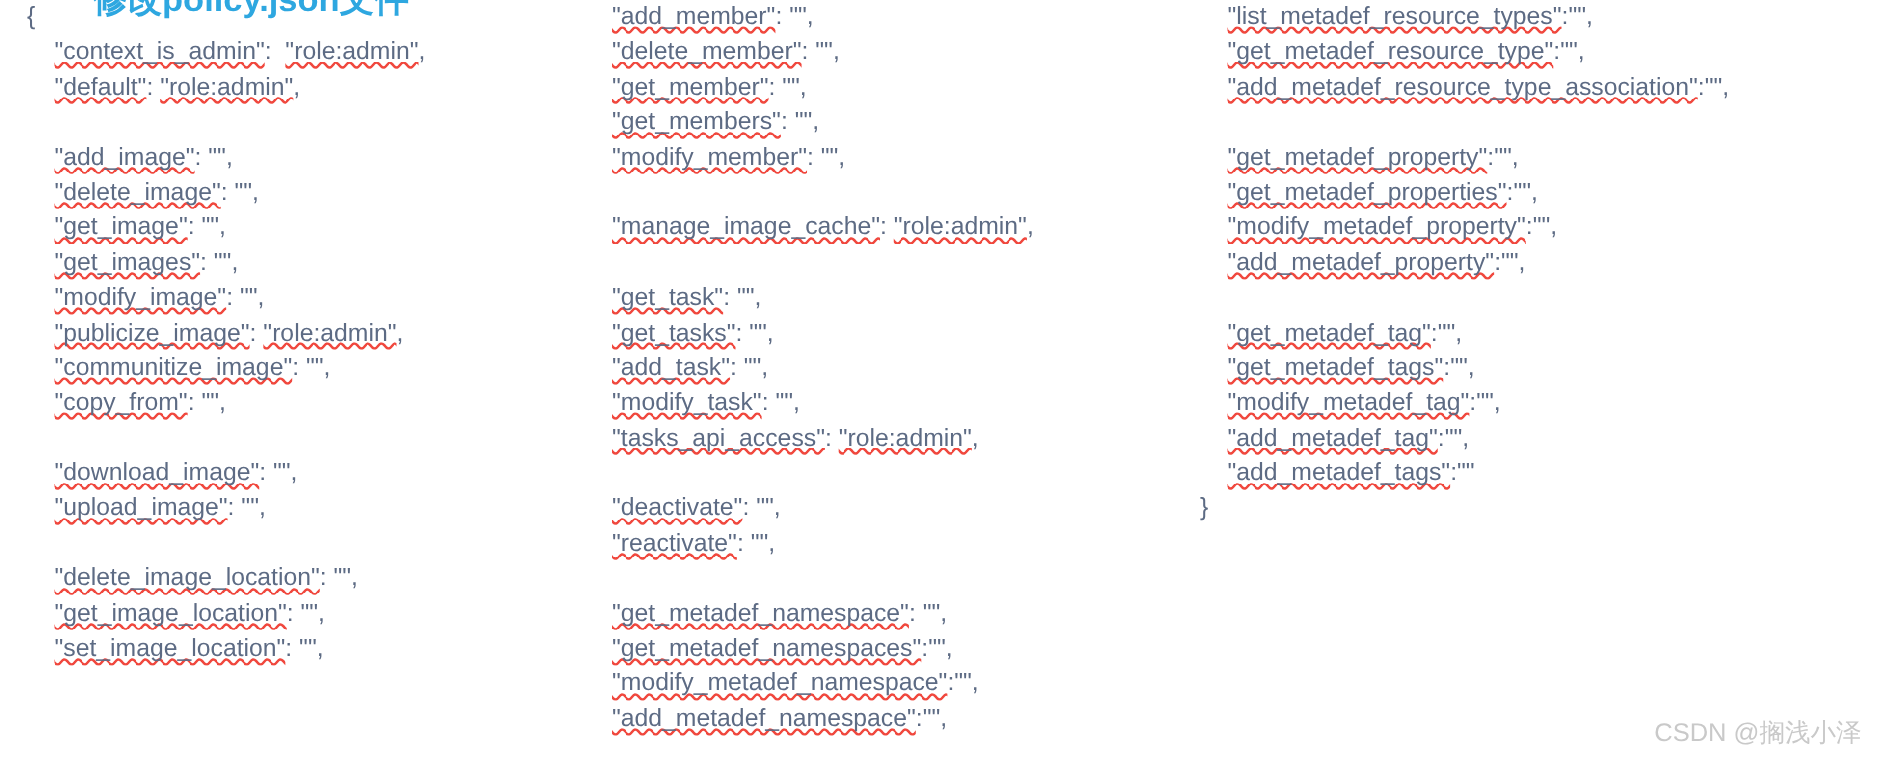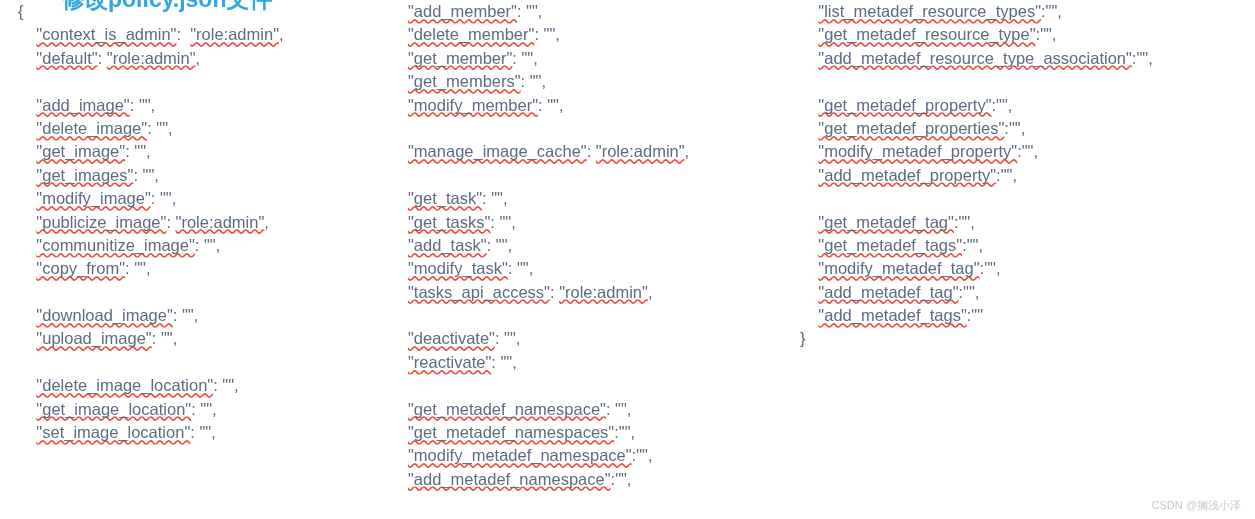--- a/index.html
+++ b/index.html
@@ -59,22 +59,22 @@
   .sp {
     text-decoration: underline wavy #f0483e;
     text-decoration-skip-ink: none;
     text-underline-offset: 1px;
   }
 
   
   #watermark {
     position: absolute;
     right: 14px;
-    bottom: 6px;
-    font-size: 11px;
+    bottom: 19px;
+    font-size: 17px;
     color: #c9c9c9;
     white-space: nowrap;
     font-family: "Liberation Sans", "DejaVu Sans", sans-serif;
   }
 </style>
 </head>
 <body>
 
 <div id="doc-title">修改policy.json文件</div>
 

